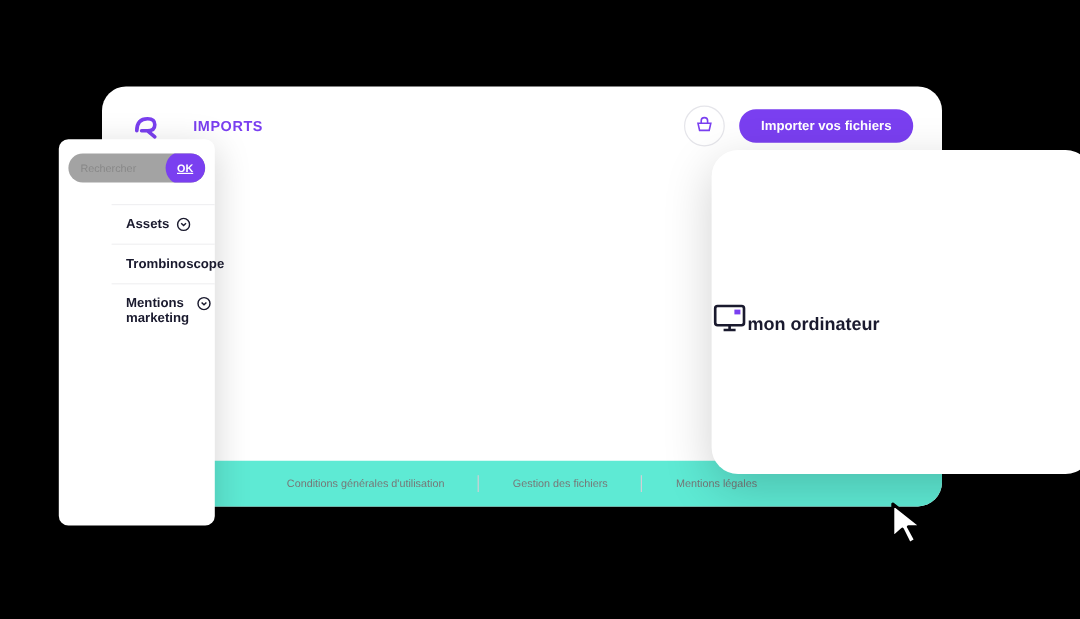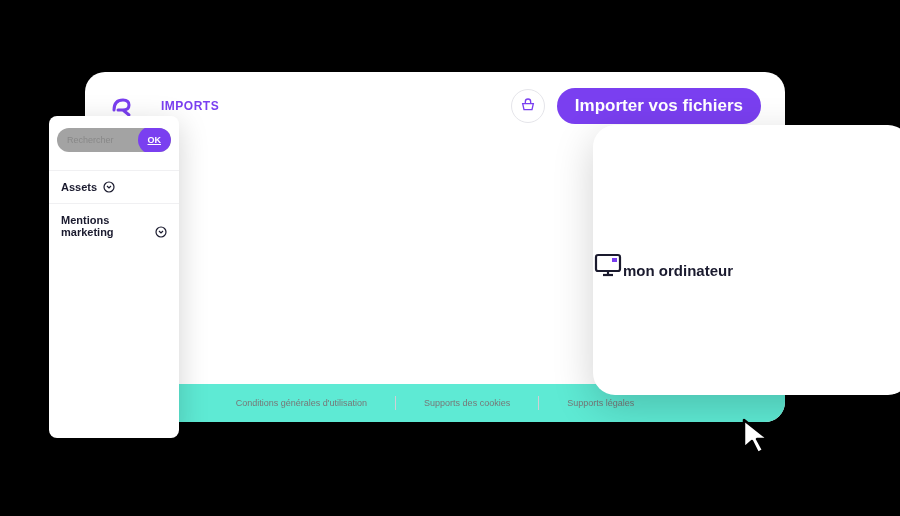--- a/index.html
+++ b/index.html
@@ -62,21 +62,21 @@
       align-items: center;
       justify-content: center;
       cursor: pointer;
     }
     .import-btn {
       background: #7a3ff0;
       color: #fff;
       border: none;
       border-radius: 18px;
       padding: 8px 18px;
-      font-size: 17px;
+      font-size: 11px;
       font-weight: 600;
       cursor: pointer;
     }
     .main-body {
       flex: 1;
     }
     .footer {
       background: #5eead4;
       border-radius: 0 0 20px 20px;
       display: flex;
@@ -136,28 +136,29 @@
       height: 28px;
       padding: 0 10px;
       font-size: 9px;
       font-weight: 700;
       border-radius: 16px;
       cursor: pointer;
       text-decoration: underline;
     }
     .nav-item {
       display: flex;
-      align-items: flex-end;
+      align-items: flex-start;
       gap: 6px;
       padding: 10px 12px;
       font-size: 11px;
       font-weight: 700;
       color: #1a1a2e;
       cursor: pointer;
       border-top: 1px solid #f0f0f2;
+      margin-left: 44px;
     }
     .nav-item:first-of-type { border-top: none; }
     .chevron-circle {
       width: 12px;
       height: 12px;
       display: inline-flex;
       align-items: center;
       justify-content: center;
     }
     .popup {
@@ -211,41 +212,44 @@
           </svg>
         </span>
       </button>
       <button class="import-btn">Importer vos fichiers</button>
     </div>
   </div>
   <div class="main-body"></div>
   <div class="footer">
     <span class="footer-link">Conditions générales d'utilisation</span>
     <span class="footer-divider"></span>
-    <span class="footer-link">Supports des cookies</span>
+    <span class="footer-link">Gestion des fichiers</span>
     <span class="footer-divider"></span>
-    <span class="footer-link">Supports légales</span>
+    <span class="footer-link">Mentions légales</span>
   </div>
 </div>
 
 <div class="sidebar">
   <div class="search-row">
     <input class="search-input" placeholder="Rechercher" style="">
     <button class="search-ok">OK</button>
   </div>
   <div class="nav-item">
     <span>Assets</span>
     <span class="chevron-circle">
       <svg width="12" height="12" viewBox="0 0 12 12" fill="none" stroke="#1a1a2e" stroke-width="1.2">
         <circle cx="6" cy="6" r="5"></circle>
         <path d="M4 5l2 2 2-2"></path>
       </svg>
     </span>
   </div>
   <div class="nav-item">
+    <span>Trombinoscope</span>
+  </div>
+  <div class="nav-item">
     <span>Mentions marketing</span>
     <span class="chevron-circle">
       <svg width="12" height="12" viewBox="0 0 12 12" fill="none" stroke="#1a1a2e" stroke-width="1.2">
         <circle cx="6" cy="6" r="5"></circle>
         <path d="M4 5l2 2 2-2"></path>
       </svg>
     </span>
   </div>
 </div>
 

